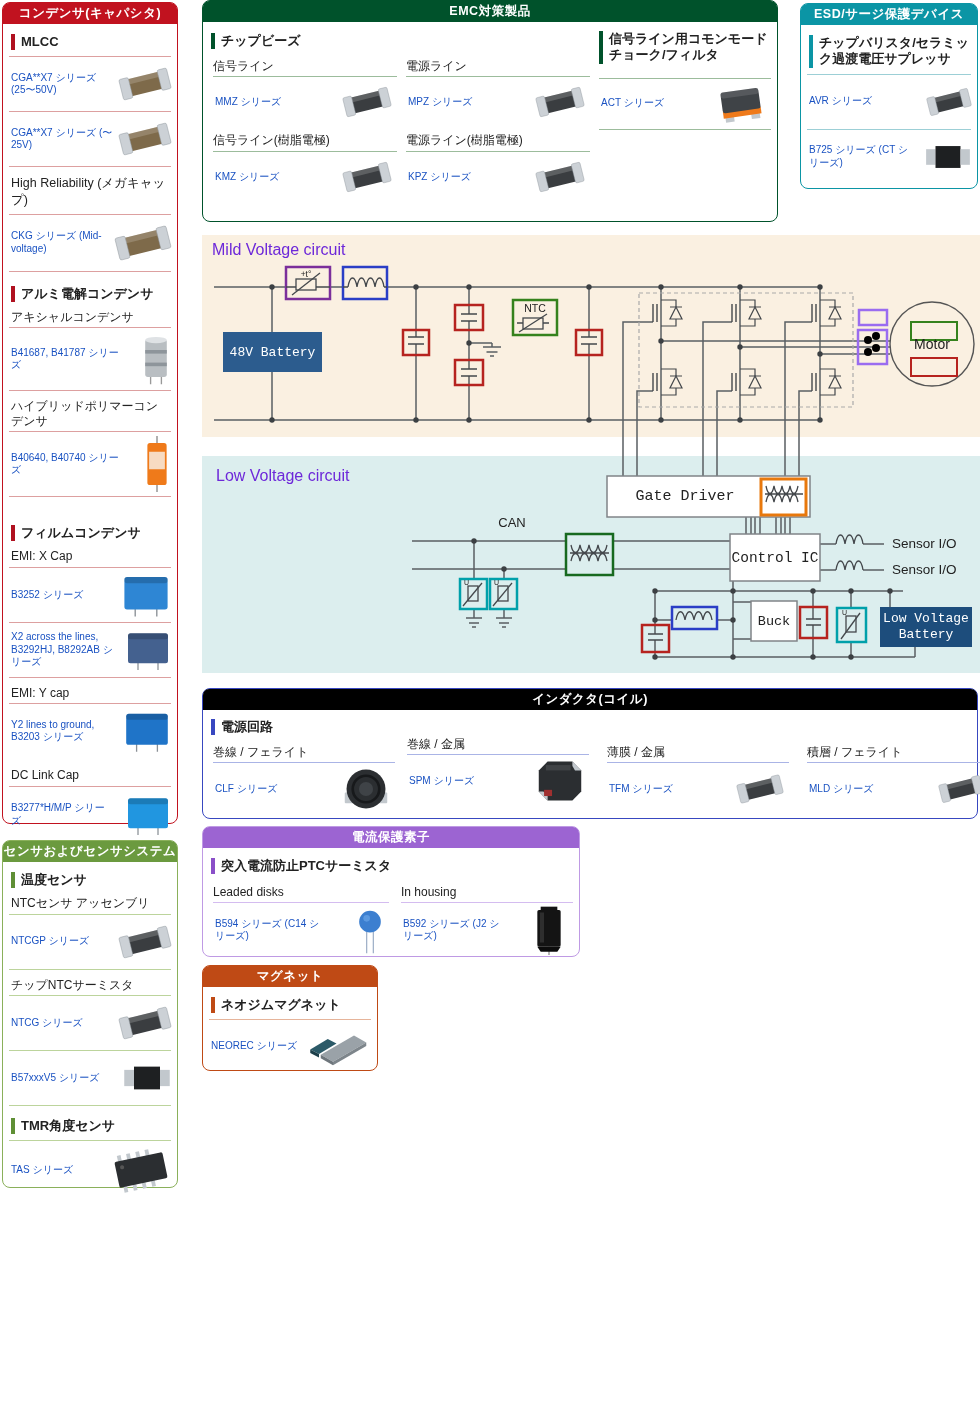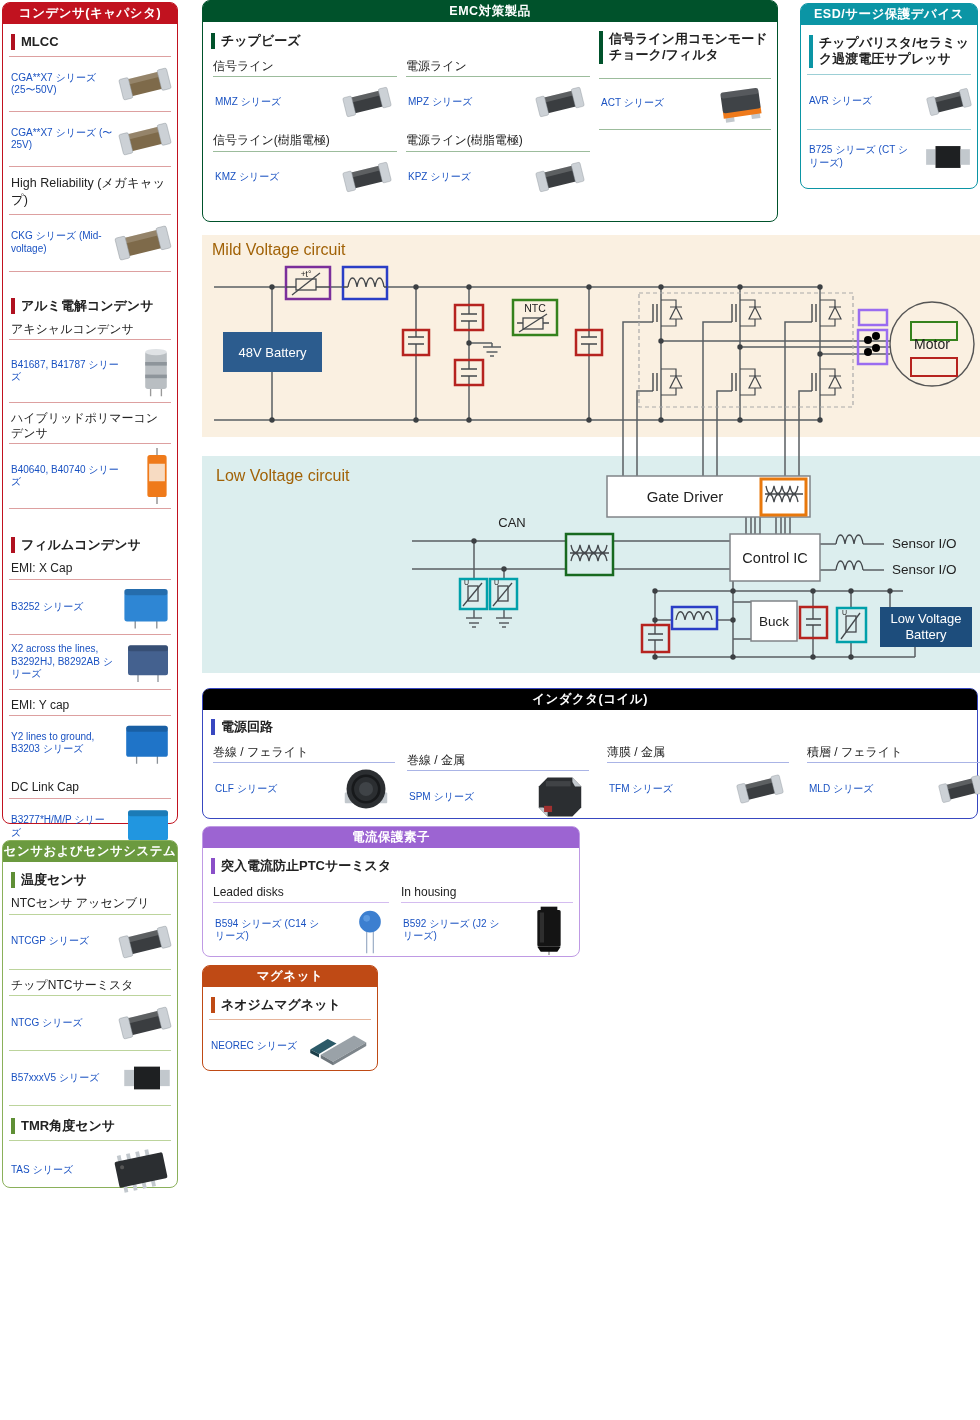--- a/index.html
+++ b/index.html
@@ -24,22 +24,22 @@
   .p-esd{--ac:#0b95a5;--dv:#9ccfd6;border-color:#0b95a5;}   .p-esd .ph{background:#0b95a5;}
   .p-ind{--ac:#3847c0;--dv:#aab4e6;border-color:#3847c0;}   .p-ind .ph{background:#000000;}
   .p-pro{--ac:#8a4fc8;--dv:#d4bcf0;border-color:#bf9ae4;}   .p-pro .ph{background:#9c64d2;}
   .p-mag{--ac:#bf4a15;--dv:#e6b49a;border-color:#bf4a15;}   .p-mag .ph{background:#bf4a15;}
   
   .c-brown{--b:#7e6a4a;} .c-dark{--b:#3a3d40;}
   .f1{--b:#2e86d4;} .f2{--b:#44618f;} .f3{--b:#1f74c8;} .f4{--b:#2196e0;} .f5{--b:#2a7fd4;}
   
   .circuits{position:absolute;left:202px;top:235px;width:778px;height:445px;}
   .circuits svg.main{position:absolute;left:0;top:0;}
-  .ct{position:absolute;font-size:16px;color:#a16207;}
-  .ov{position:absolute;display:flex;align-items:center;justify-content:center;box-sizing:border-box;text-align:left;}
+  .ct{position:absolute;font-size:16px;color:#6d28d9;}
+  .ov{position:absolute;display:flex;align-items:center;justify-content:center;box-sizing:border-box;text-align:left;font-family:Liberation Mono, monospace;}
   .bat{background:#2c5c8e;color:#fff;font-size:13px;}
   .lvb{background:#1d4d7c;color:#fff;font-size:13px;flex-direction:column;line-height:1.25;}
   .cirlbl{color:#222;}
   svg text{font-family:"Liberation Sans","DejaVu Sans",sans-serif;fill:#222;}
   .w path{stroke:#5a5f63;stroke-width:1.5;fill:none;}
   .sym path,.sym rect,.sym polygon{stroke:#44484c;stroke-width:1.3;fill:none;}
   .d circle{fill:#3c4043;stroke:none;}
 </style>
 </head>
 <body>
@@ -160,21 +160,21 @@
   <hr class="hr">
   <div class="lbl2">High Reliability (メガキャップ)</div>
   <hr class="hr">
   <div class="item">
     <span class="lnk" style="width:100px">CKG シリーズ (Mid-voltage)</span>
     <svg class="ico c-brown" width="60" height="48" viewBox="0 0 64 48">
         <use href="#chip-iso"></use>
       </svg>
   </div>
   <hr class="hr">
-  <div class="sec" style="margin-top:26px">アルミ電解コンデンサ</div>
+  <div class="sec" style="margin-top:14px">アルミ電解コンデンサ</div>
   <div class="sub">アキシャルコンデンサ</div>
   <hr class="hr">
   <div class="item">
     <span class="lnk" style="width:108px">B41687, B41787 シリーズ</span>
     <svg class="ico" width="34" height="54" viewBox="0 0 36 60">
         <use href="#cyl-silver"></use>
       </svg>
   </div>
   <hr class="hr">
   <div class="sub">ハイブリッドポリマーコンデンサ</div>
@@ -492,21 +492,21 @@
   <div class="col" style="left:10px;top:56px;width:182px;">
     <div class="sub" style="margin:0 0 3px 0">巻線 / フェライト</div>
     <hr class="hr" style="margin:0">
     <div class="item" style="padding-left:2px;min-height:48px">
       <span class="lnk">CLF シリーズ</span>
       <svg class="ico" width="50" height="46" viewBox="0 0 56 52">
           <use href="#clf"></use>
         </svg>
     </div>
   </div>
-  <div class="col" style="left:204px;top:64px;width:182px;">
+  <div class="col" style="left:204px;top:48px;width:182px;">
     <div class="sub" style="margin:0 0 3px 0">巻線 / 金属</div>
     <hr class="hr" style="margin:0">
     <div class="item" style="padding-left:2px;min-height:48px">
       <span class="lnk">SPM シリーズ</span>
       <svg class="ico" width="50" height="46" viewBox="0 0 56 52">
           <use href="#spm"></use>
         </svg>
     </div>
   </div>
   <div class="col" style="left:404px;top:56px;width:182px;">

